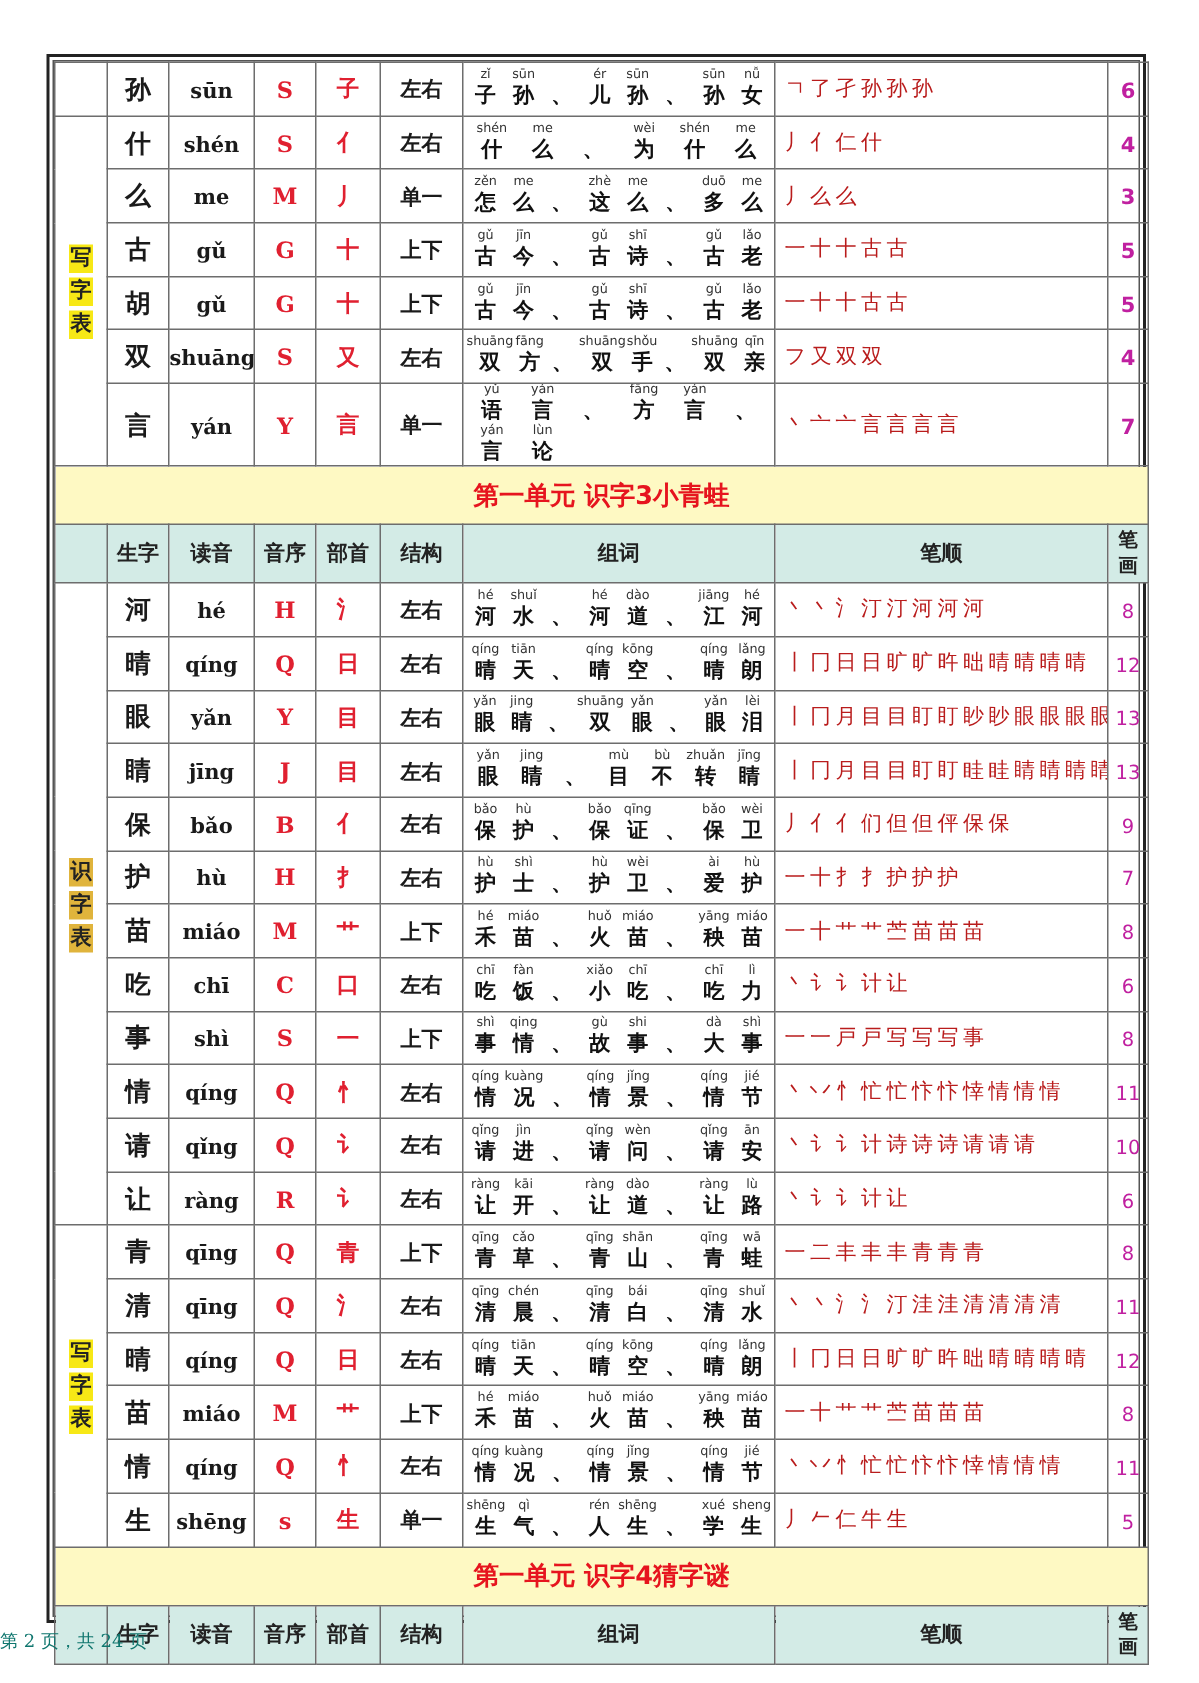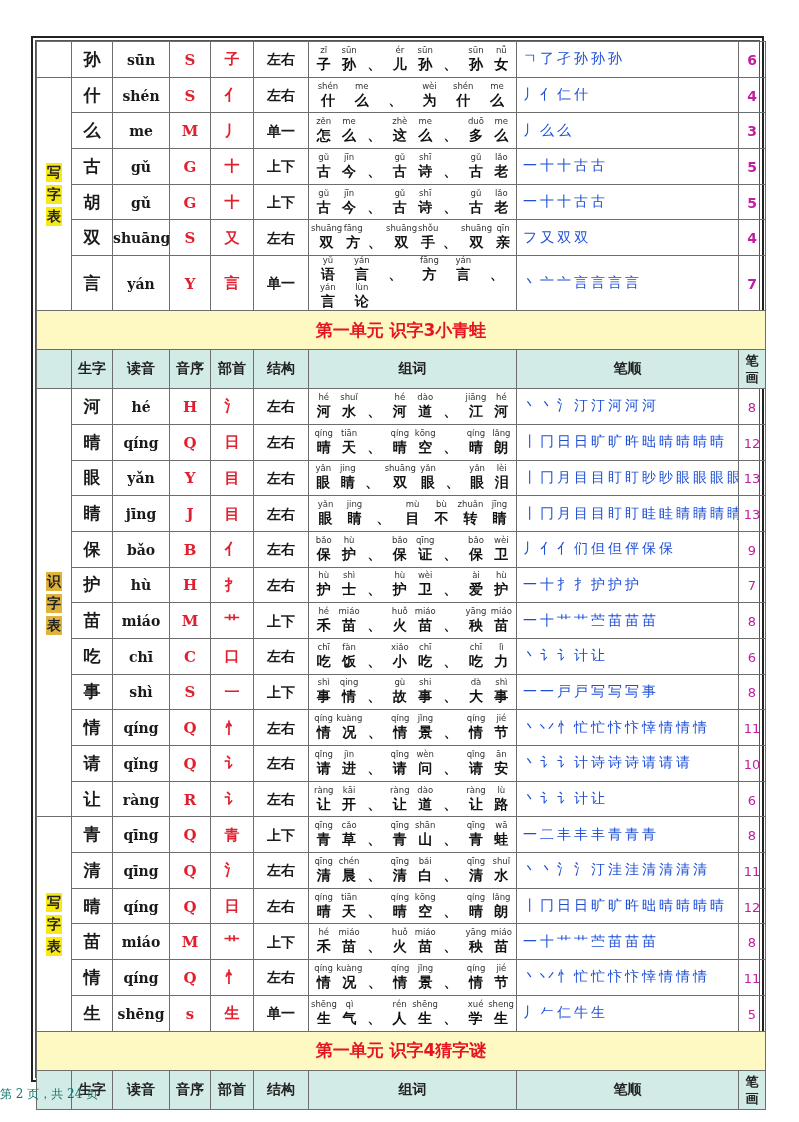--- a/index.html
+++ b/index.html
@@ -27,21 +27,21 @@
   .char { font-size: 17px; font-weight: bold; color: #1a1a1a; font-family: "DejaVu Serif", serif; }
   .pinyin { font-size: 14px; font-weight: bold; color: #1a1a1a; font-family: "DejaVu Serif", serif; }
   .letter { font-size: 15px; font-weight: bold; color: #e02030; font-family: "DejaVu Serif", serif; }
   .radical { font-size: 15px; font-weight: bold; color: #e02030; }
   .struct { font-size: 14px; font-weight: bold; color: #1a1a1a; }
   .words { text-align: left; padding: 0 2px; }
   .wgrid { display: grid; grid-template-columns: repeat(8, 1fr); height: 100%; }
   .wcell { display: flex; flex-direction: column; align-items: center; justify-content: center; line-height: 1; }
   .py { font-size: 8.5px; color: #333; height: 11px; }
   .hz { font-size: 14px; font-weight: bold; color: #111; height: 16px; }
-  .strokes { text-align: left; padding-left: 6px; font-size: 14px; color: #1d4ed8;
+  .strokes { text-align: left; padding-left: 6px; font-size: 14px; color: #b91c1c;
              letter-spacing: 3px; font-family: "DejaVu Serif", serif; }
   .count { font-size: 14px; color: #c020a0; font-weight: bold; }
   .count.light { font-weight: normal; font-size: 13px; }
   .hdr-vert { display: inline-flex; flex-direction: column; line-height: 17px; font-size: 13px; }
   .footer { position: absolute; top: 1086px; left: 0; width: 799px; 
             font-size: 12px; color: #0f766e; font-family: "DejaVu Serif", serif; }
 </style>
 </head>
 <body>
 

